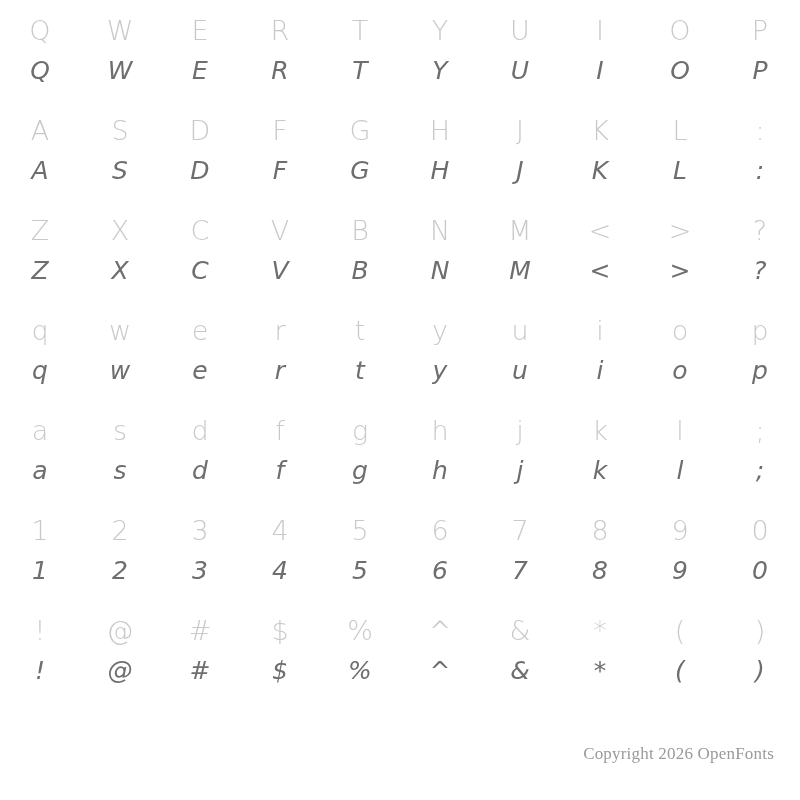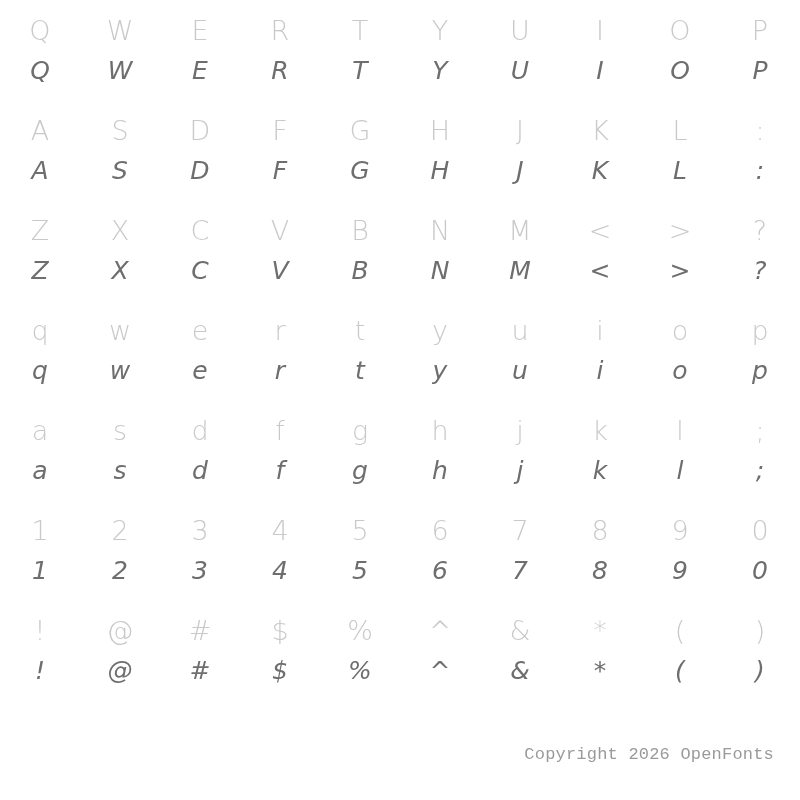--- a/index.html
+++ b/index.html
@@ -58,21 +58,21 @@
     display: flex;
     align-items: center;
     justify-content: center;
   }
   #footer {
     position: absolute;
     left: 0;
     right: 26px;
     bottom: 36px;
     text-align: right;
-    font-family: Liberation Mono, monospace;
+    font-family: Liberation Serif, serif;
     font-size: 17px;
     color: #9a9a9a;
     letter-spacing: 0.2px;
   }
 </style>
 </head>
 <body>
 
 <div id="specimen">
 

